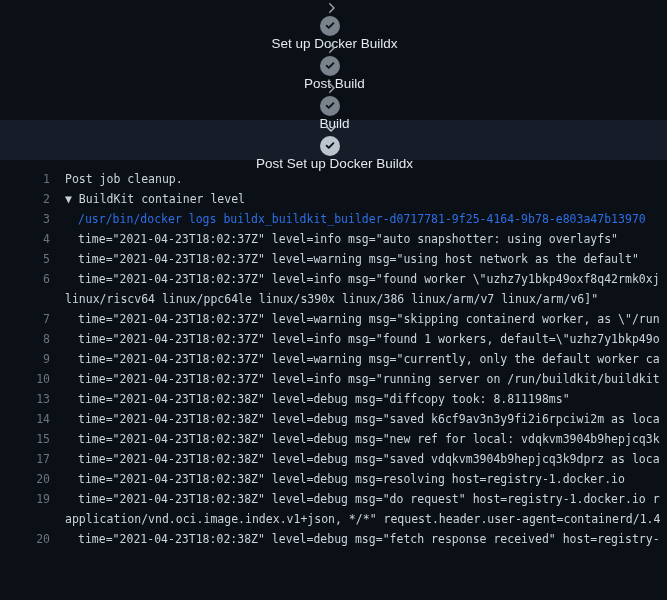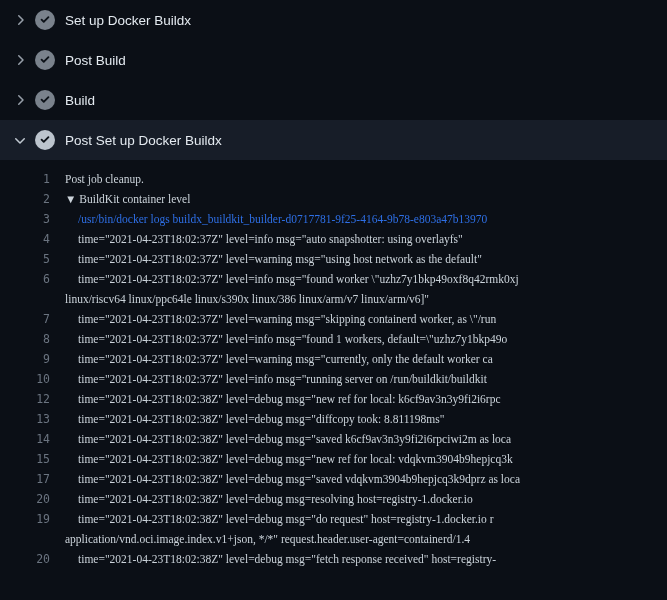--- a/index.html
+++ b/index.html
@@ -6,21 +6,21 @@
   body {
     width: 667px; height: 600px; overflow: hidden;
     background: #0b0f16;
     font-family: "DejaVu Sans Mono", monospace;
   }
   .screen { width: 667px; height: 600px; overflow: hidden; position: relative; }
 
   
   .step-header {
     height: 40px; display: flex; align-items: center;
-    padding-left: 12px; cursor: pointer; box-sizing: border-box;
+    padding-left: 2px; cursor: pointer; box-sizing: border-box; flex-direction: column;
   }
   .step-header.expanded { background: #171d28; }
   .chev { width: 16px; height: 16px; margin-right: 7px; flex: 0 0 16px; display: flex; align-items: center; justify-content: center; }
   .chev svg { display: block; }
   .chev .glyph { fill: #969ea8; }
   .step-header.expanded .chev .glyph { fill: #c0c8d0; }
   .status-ic { width: 20px; height: 20px; margin-right: 10px; flex: 0 0 20px; }
   .status-ic .circle { fill: #7a828c; }
   .status-ic .mark { fill: #0d1218; }
   .step-header.expanded .status-ic .circle { fill: #bcc4cd; }
@@ -32,21 +32,21 @@
   
   .log-area { padding-top: 9px; width: 667px; overflow: hidden; }
   .log-line {
     display: flex; height: 20px; line-height: 20px;
     font-size: 11.5px; color: #ccd4db; white-space: pre;
   }
   .ln {
     flex: 0 0 50px; width: 50px; text-align: right;
     color: #6b7480; user-select: none;
   }
-  .lt { padding-left: 15px; white-space: pre; overflow: hidden; font-family: Liberation Serif, serif; }
+  .lt { padding-left: 15px; white-space: pre; overflow: hidden; }
   .lt.indent { padding-left: 28px; text-align: center; }
   .lt .marker { color: #ccd4db; cursor: pointer; }
   .lt.command .txt { color: #2e6fe6; }
 </style>
 </head>
 <body>
 
 <div class="screen">
 
   <div class="step-header">
@@ -148,24 +148,20 @@
   </div>
       <div class="log-line">
     <span class="ln">9</span>
     <span class="lt indent"><span class="txt">time="2021-04-23T18:02:37Z" level=warning msg="currently, only the default worker ca</span></span>
   </div>
       <div class="log-line">
     <span class="ln">10</span>
     <span class="lt indent"><span class="txt">time="2021-04-23T18:02:37Z" level=info msg="running server on /run/buildkit/buildkit</span></span>
   </div>
       <div class="log-line">
-    <span class="ln">12</span>
-    <span class="lt indent"><span class="txt">time="2021-04-23T18:02:38Z" level=debug msg="new ref for local: k6cf9av3n3y9fi2i6rpc</span></span>
-  </div>
-      <div class="log-line">
     <span class="ln">13</span>
     <span class="lt indent"><span class="txt">time="2021-04-23T18:02:38Z" level=debug msg="diffcopy took: 8.811198ms"</span></span>
   </div>
       <div class="log-line">
     <span class="ln">14</span>
     <span class="lt indent"><span class="txt">time="2021-04-23T18:02:38Z" level=debug msg="saved k6cf9av3n3y9fi2i6rpciwi2m as loca</span></span>
   </div>
       <div class="log-line">
     <span class="ln">15</span>
     <span class="lt indent"><span class="txt">time="2021-04-23T18:02:38Z" level=debug msg="new ref for local: vdqkvm3904b9hepjcq3k</span></span>

